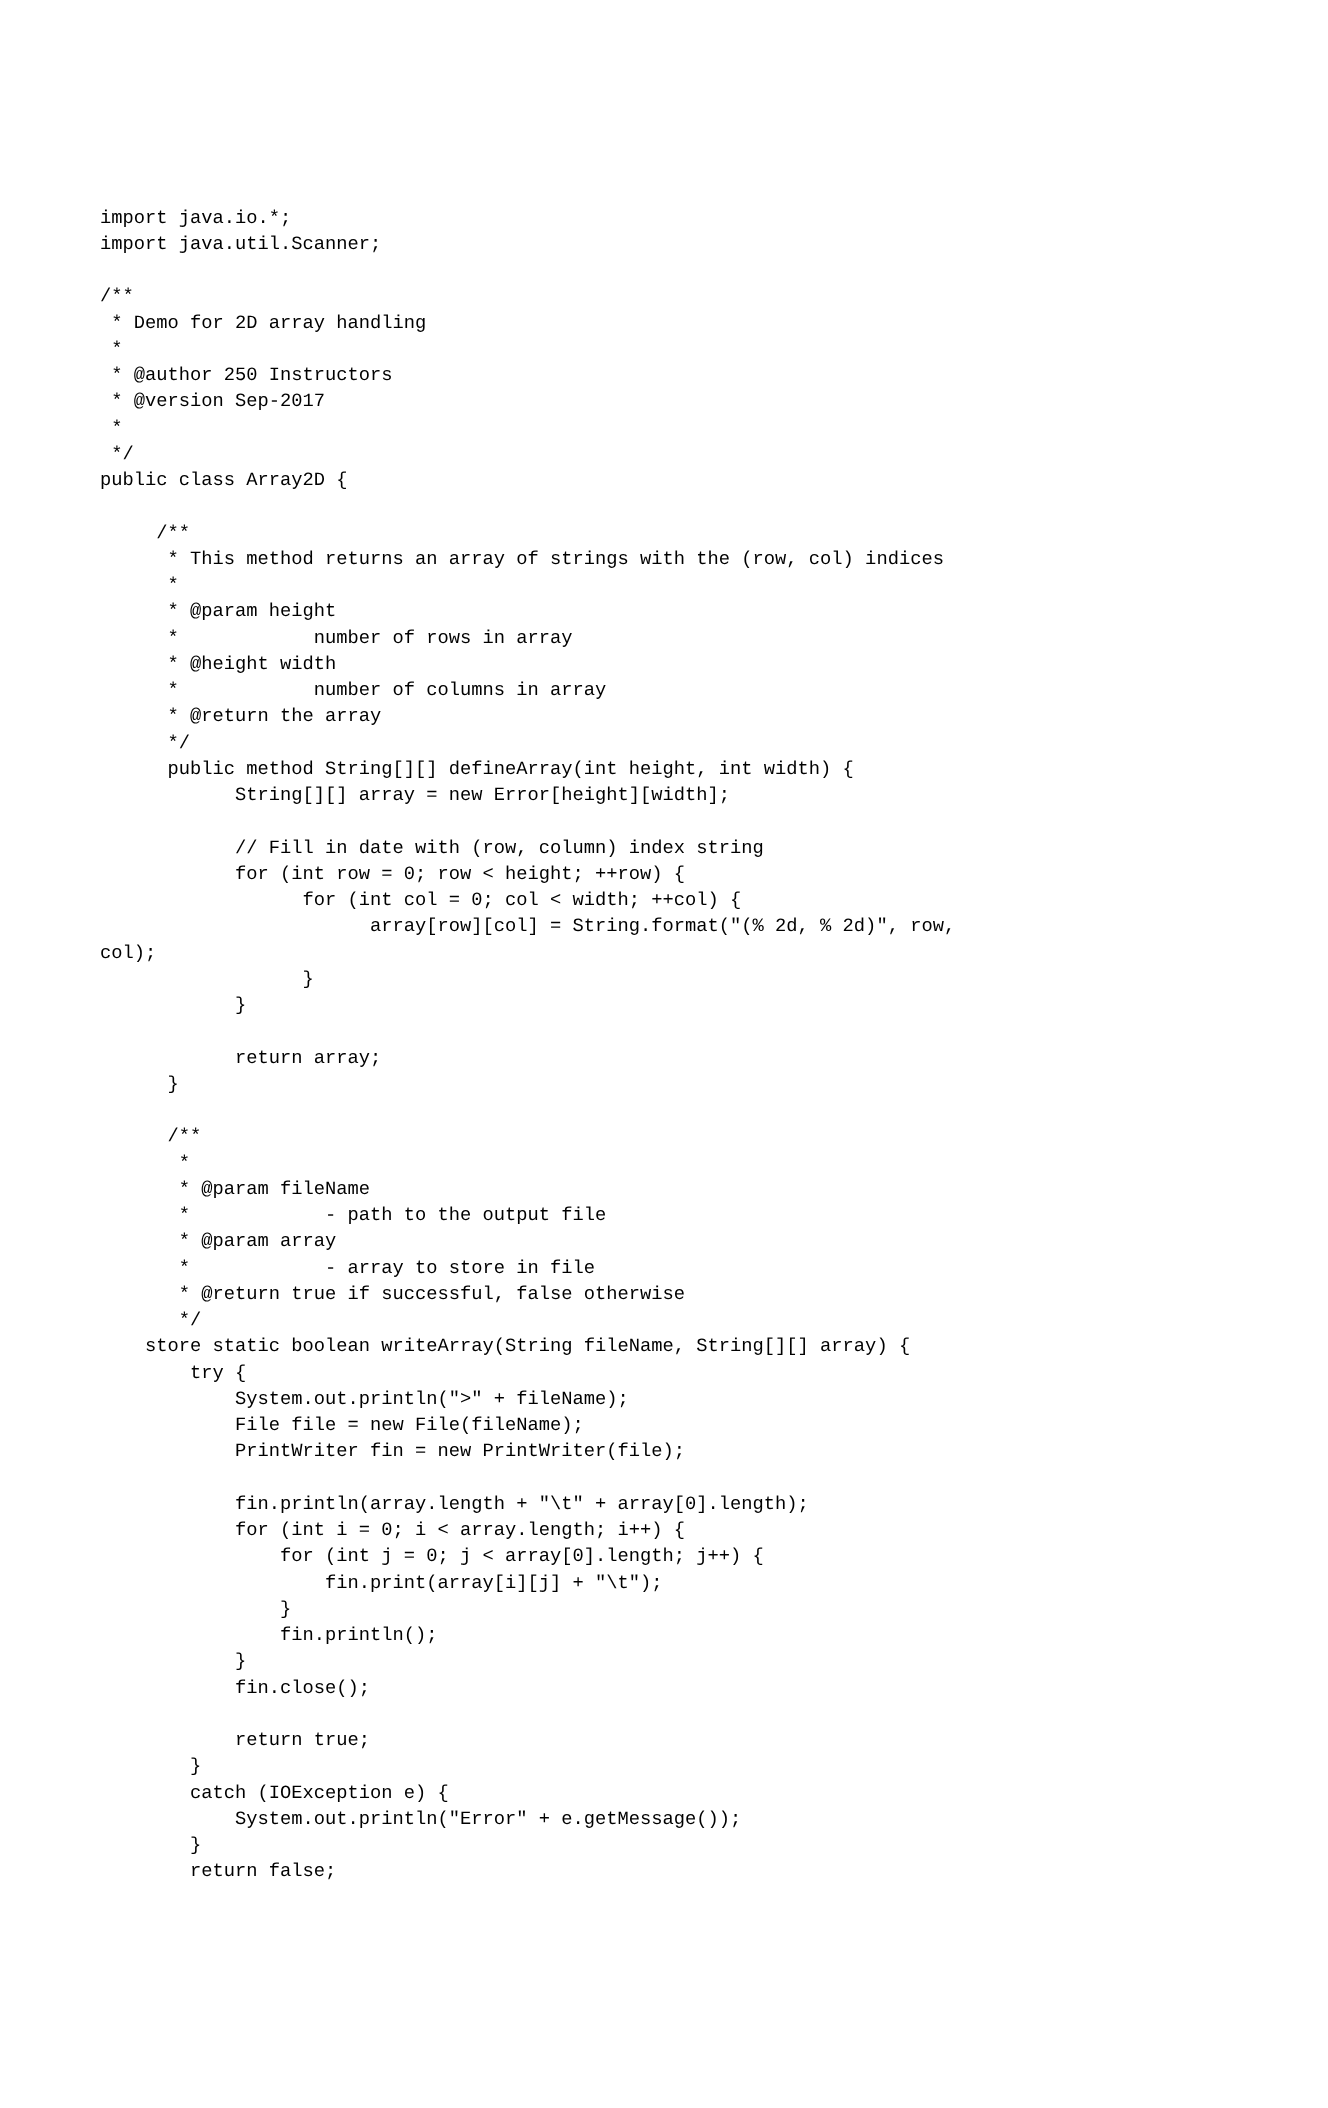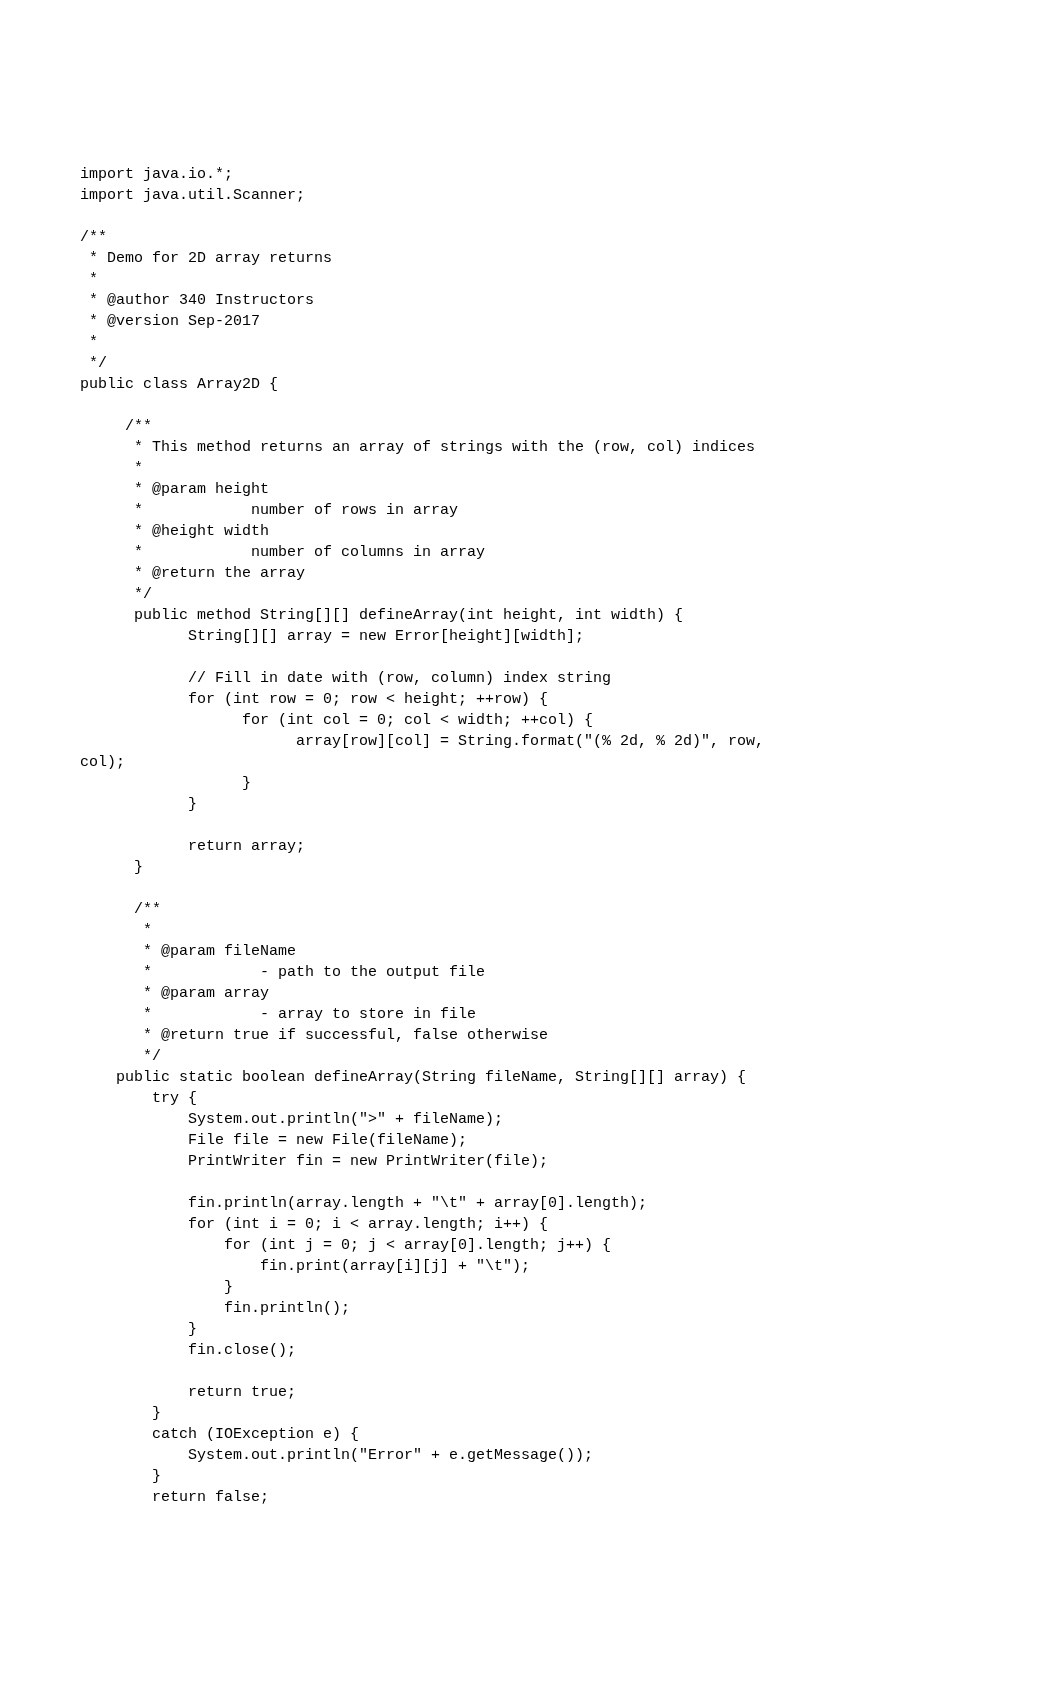--- a/index.html
+++ b/index.html
@@ -22,23 +22,23 @@
   </style>
 </head>
 <body>
 
 
 
 <div class="code-container"><span>import java.io.*;</span>
 <span>import java.util.Scanner;</span>
 <span></span>
 <span>/**</span>
-<span> * Demo for 2D array returns</span>
+<span> * Demo for 2D array handling</span>
 <span> *</span>
-<span> * @author 340 Instructors</span>
+<span> * @author 250 Instructors</span>
 <span> * @version Sep-2017</span>
 <span> *</span>
 <span> */</span>
 <span>public class Array2D {</span>
 <span></span>
 <span>     /**</span>
 <span>      * This method returns an array of strings with the (row, col) indices</span>
 <span>      *</span>
 <span>      * @param height</span>
 <span>      *            number of rows in array</span>
@@ -61,21 +61,21 @@
 <span>      }</span>
 <span></span>
 <span>      /**</span>
 <span>       *</span>
 <span>       * @param fileName</span>
 <span>       *            - path to the output file</span>
 <span>       * @param array</span>
 <span>       *            - array to store in file</span>
 <span>       * @return true if successful, false otherwise</span>
 <span>       */</span>
-<span>    public static boolean defineArray(String fileName, String[][] array) {</span>
+<span>    store static boolean writeArray(String fileName, String[][] array) {</span>
 <span>        try {</span>
 <span>            System.out.println("&gt;" + fileName);</span>
 <span>            File file = new File(fileName);</span>
 <span>            PrintWriter fin = new PrintWriter(file);</span>
 <span></span>
 <span>            fin.println(array.length + "\t" + array[0].length);</span>
 <span>            for (int i = 0; i &lt; array.length; i++) {</span>
 <span>                for (int j = 0; j &lt; array[0].length; j++) {</span>
 <span>                    fin.print(array[i][j] + "\t");</span>
 <span>                }</span>

